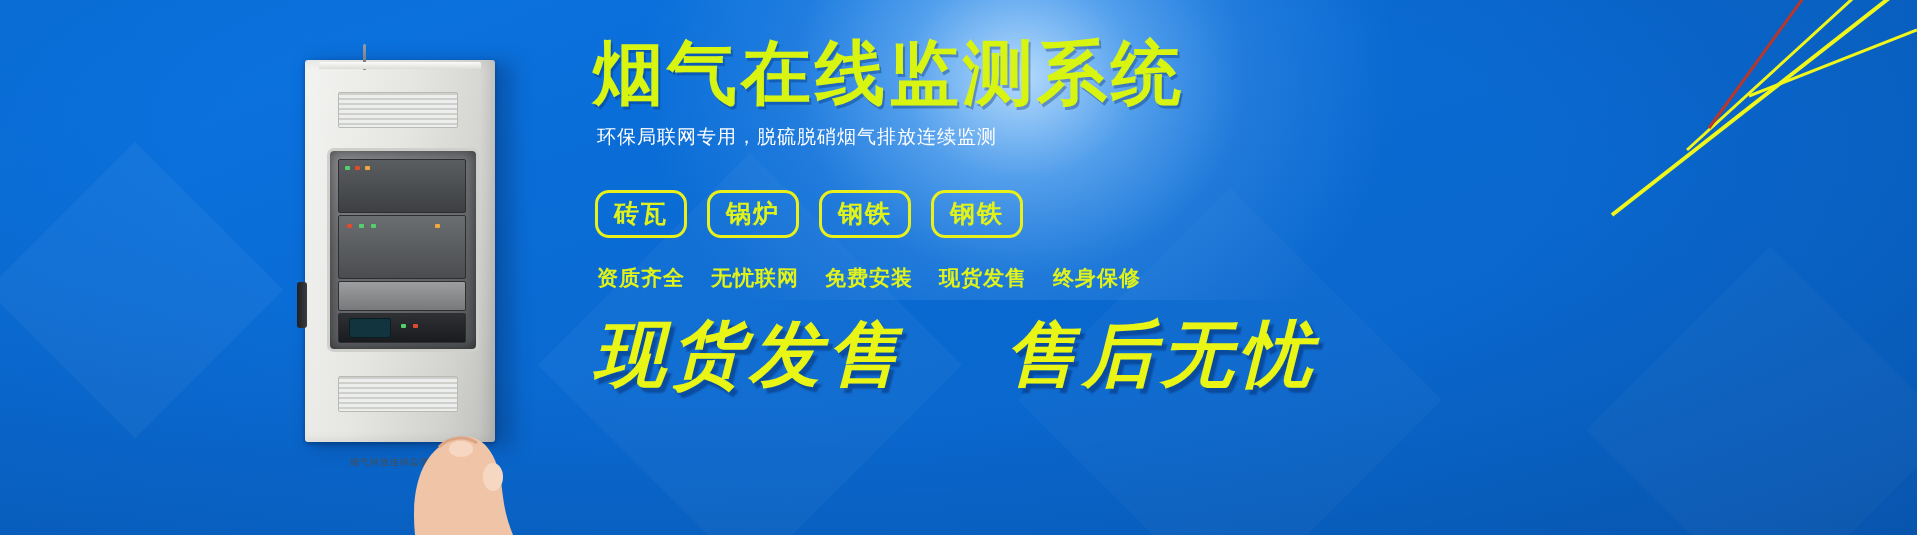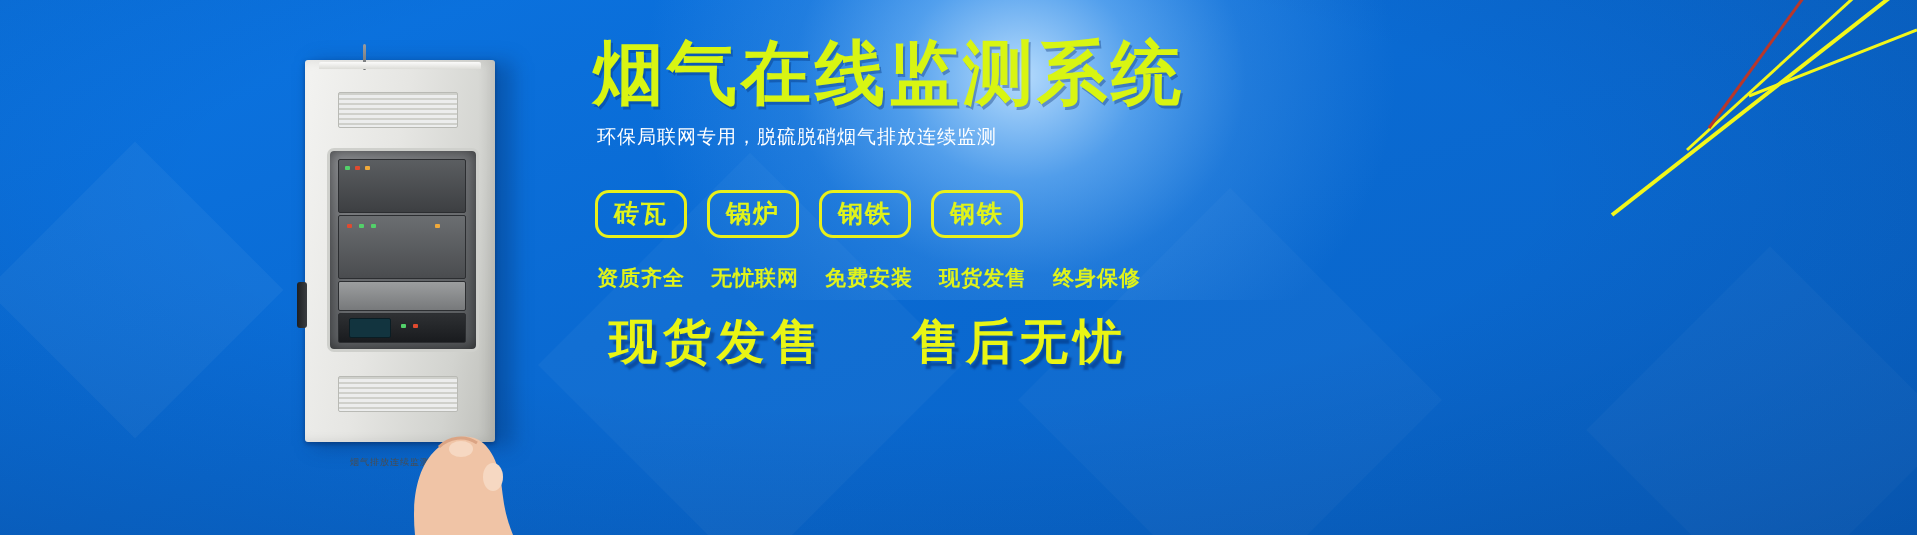--- a/index.html
+++ b/index.html
@@ -131,24 +131,25 @@
     font-size:25px;line-height:1;color:#dff31a;font-weight:bold;
     letter-spacing:2px;white-space:nowrap;
   }
   .features{
     position:absolute;left:12px;top:264px;display:flex;gap:26px;
   }
   .feature{
     font-size:21px;font-weight:bold;color:#dff31a;letter-spacing:1px;white-space:nowrap;
   }
   .slogan{
-    position:absolute;left:24px;top:318px;
-    font-size:48px;line-height:1;font-weight:bold;color:#e9f514;
+    position:absolute;left:8px;top:318px;
+    font-size:72px;line-height:1;font-weight:bold;color:#e9f514;
     letter-spacing:6px;white-space:nowrap;
     text-shadow:4px 5px 2px rgba(0,35,100,.45);
+    font-style:italic;
   }
   .slogan .gap{display:inline-block;width:48px;}
 </style>
 </head>
 <body>
 
 <div class="banner">
 
   <div class="bg-base"></div>
   <div class="bg-diamond d1"></div>

